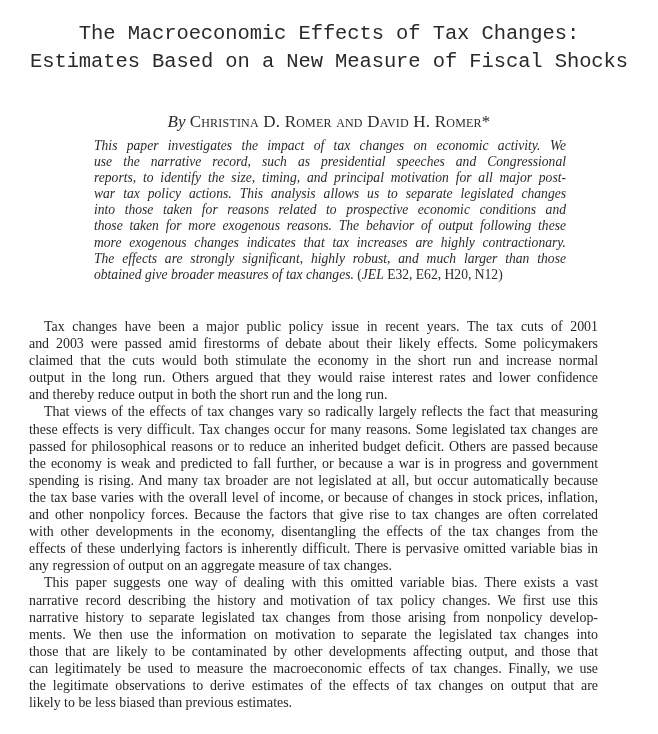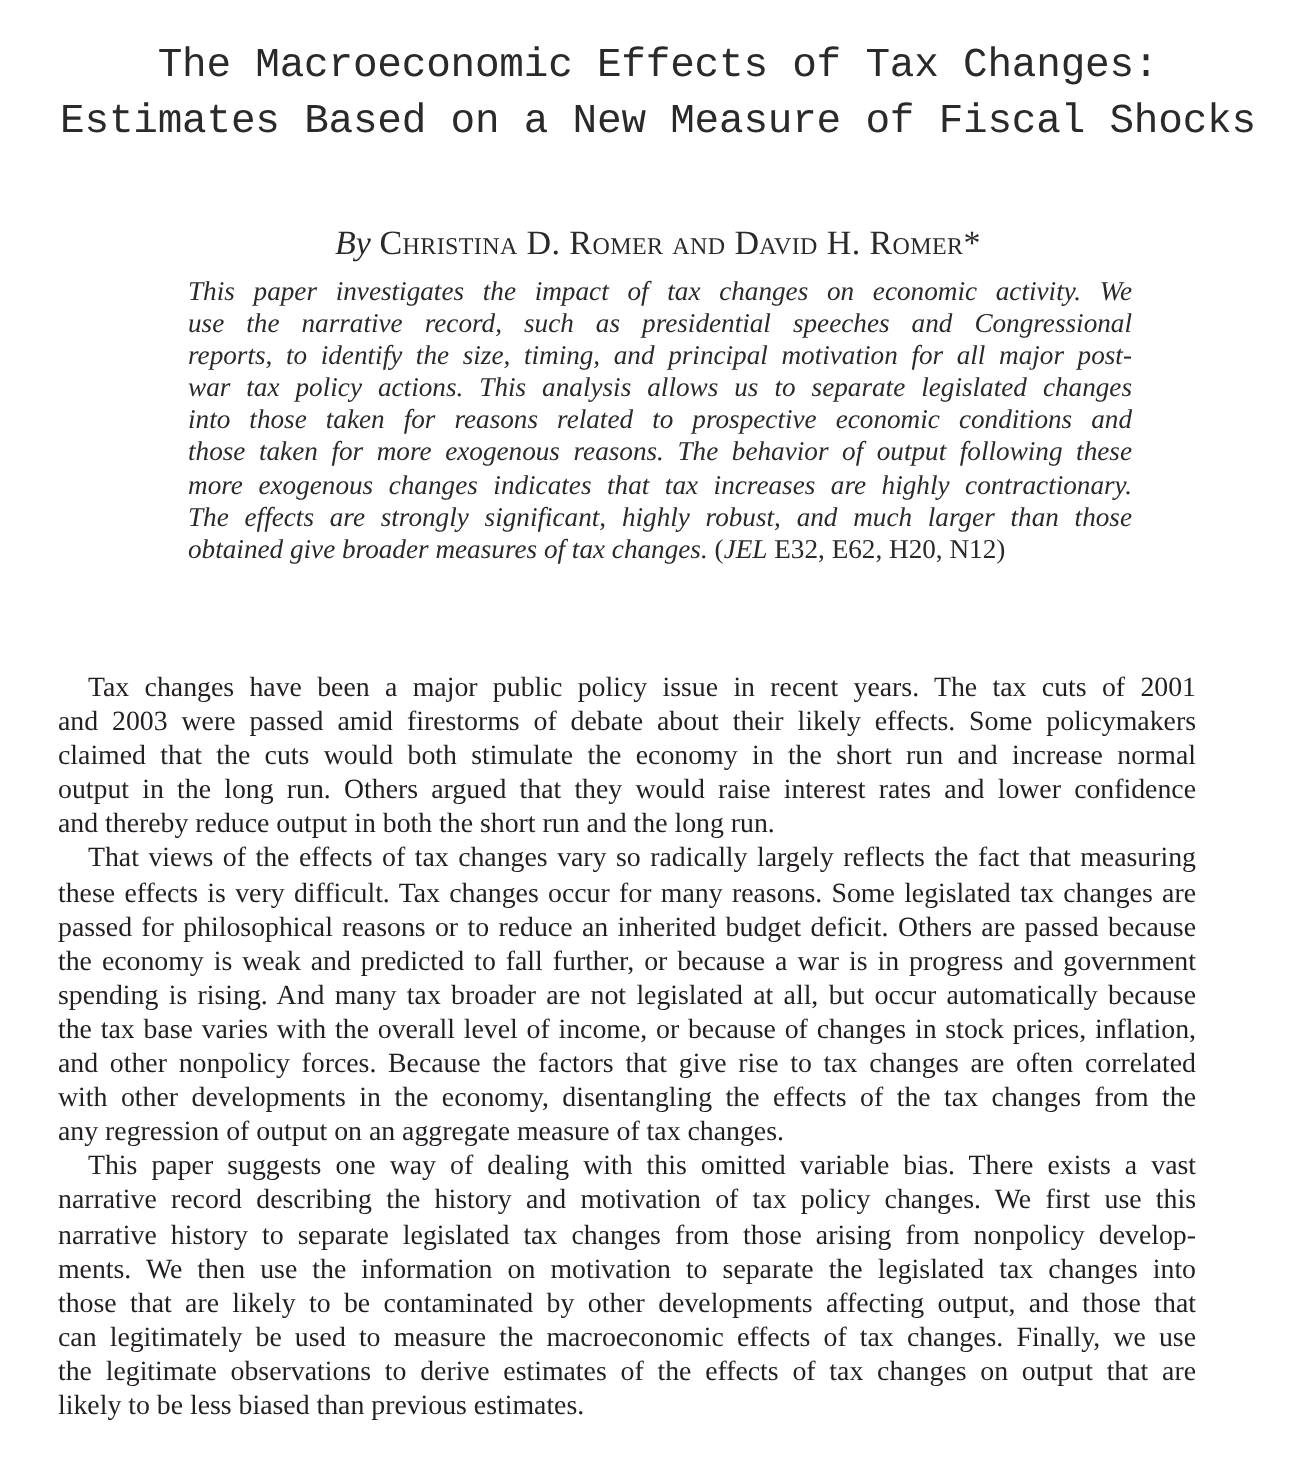--- a/index.html
+++ b/index.html
@@ -60,21 +60,21 @@
       text-align: justify;
       text-align-last: justify;
       height: 16.1px;
     }
     .abstract .line.last { text-align-last: left; }
     .abstract .jel { font-style: normal; }
     .abstract .jel i { }
     .body-text {
       position: absolute;
       left: 29px;
-      top: 336px;
+      top: 318px;
       width: 569px;
       font-family: "Liberation Serif", serif;
       font-size: 13.9px;
       line-height: 17.1px;
       color: #231f20;
     }
     .body-text .line {
       display: block;
       white-space: nowrap;
       text-align: justify;
@@ -119,20 +119,21 @@
   </div>
   <div>
     <span class="line indent">That views of the effects of tax changes vary so radically largely reflects the fact that measuring</span>
     <span class="line">these effects is very difficult. Tax changes occur for many reasons. Some legislated tax changes are</span>
     <span class="line">passed for philosophical reasons or to reduce an inherited budget deficit. Others are passed because</span>
     <span class="line">the economy is weak and predicted to fall further, or because a war is in progress and government</span>
     <span class="line">spending is rising. And many tax broader are not legislated at all, but occur automatically because</span>
     <span class="line">the tax base varies with the overall level of income, or because of changes in stock prices, inflation,</span>
     <span class="line">and other nonpolicy forces. Because the factors that give rise to tax changes are often correlated</span>
     <span class="line">with other developments in the economy, disentangling the effects of the tax changes from the</span>
+    <span class="line">effects of these underlying factors is inherently difficult. There is pervasive omitted variable bias in</span>
     <span class="line last">any regression of output on an aggregate measure of tax changes.</span>
   </div>
   <div>
     <span class="line indent">This paper suggests one way of dealing with this omitted variable bias. There exists a vast</span>
     <span class="line">narrative record describing the history and motivation of tax policy changes. We first use this</span>
     <span class="line">narrative history to separate legislated tax changes from those arising from nonpolicy develop-</span>
     <span class="line">ments. We then use the information on motivation to separate the legislated tax changes into</span>
     <span class="line">those that are likely to be contaminated by other developments affecting output, and those that</span>
     <span class="line">can legitimately be used to measure the macroeconomic effects of tax changes. Finally, we use</span>
     <span class="line">the legitimate observations to derive estimates of the effects of tax changes on output that are</span>

